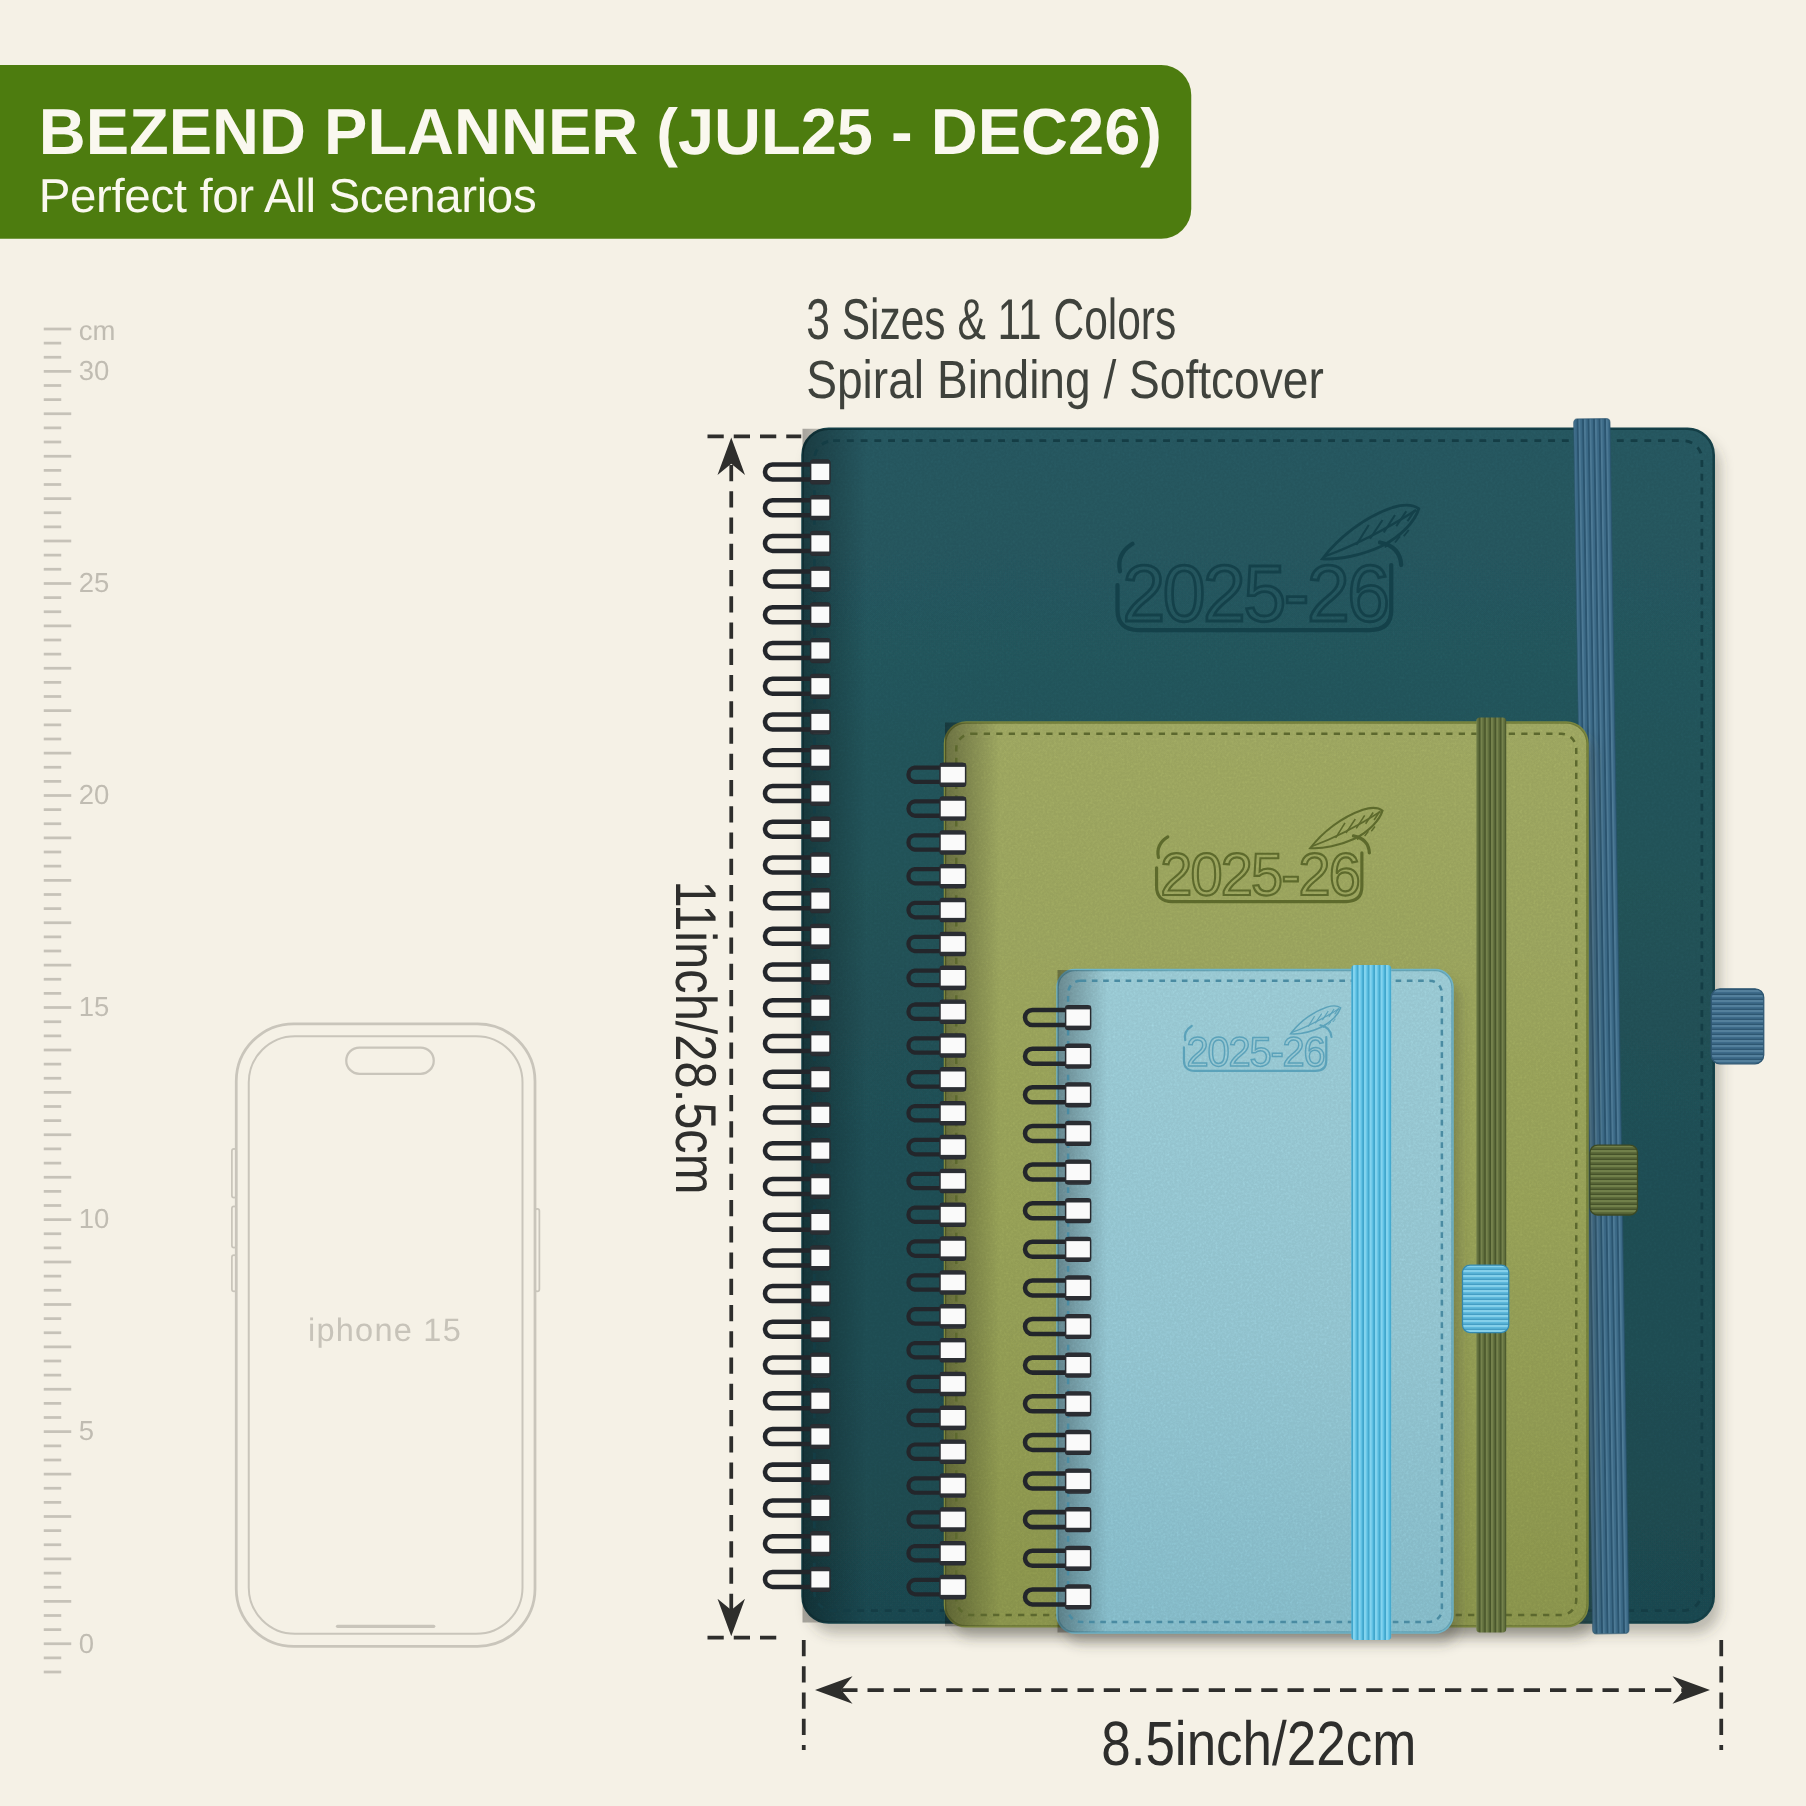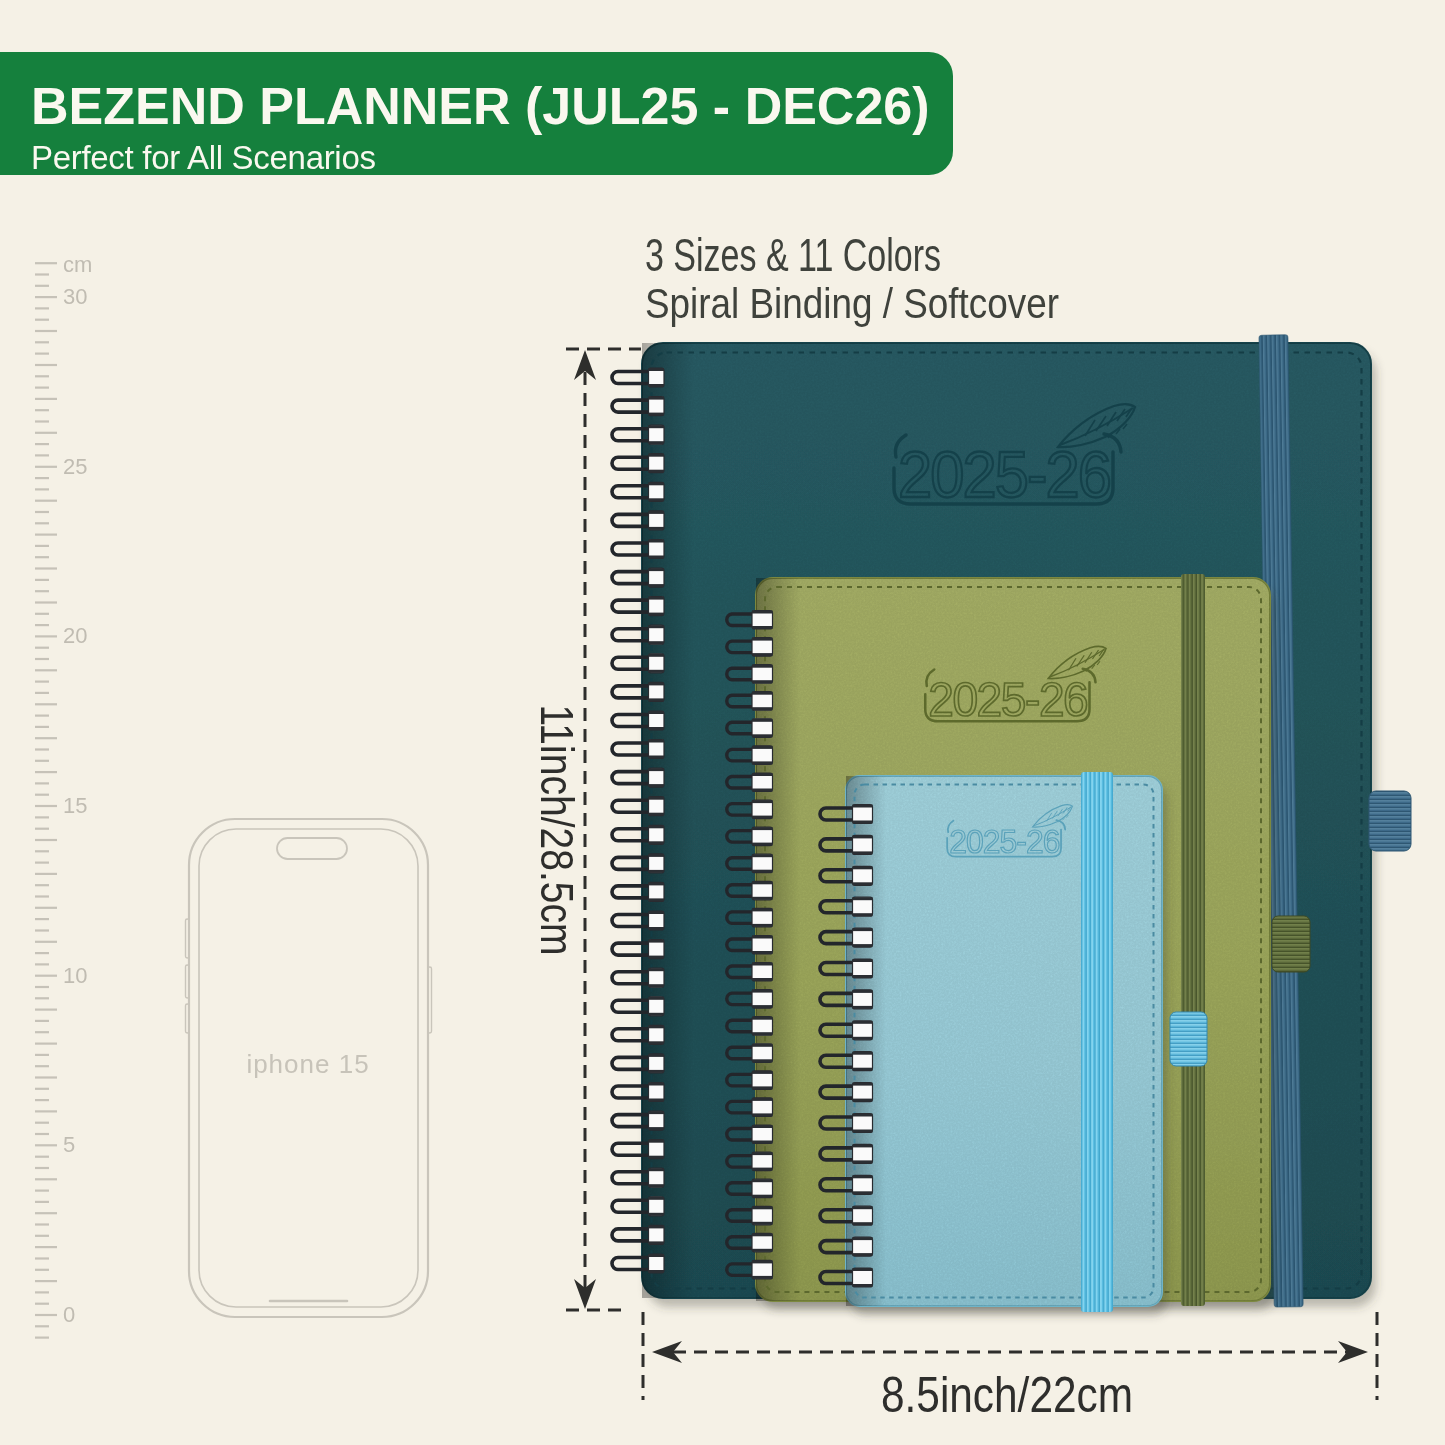--- a/index.html
+++ b/index.html
@@ -1,22 +1,22 @@
 <!DOCTYPE html>
 <html><head>
 <meta charset="utf-8">
 <style>
 html,body { margin:0; padding:0; }
 body { width:1445px; height:1445px; background:#f5f1e6; position:relative; overflow:hidden;
        font-family:"Liberation Sans", sans-serif; }
-.banner { position:absolute; left:0; top:52px; width:953px; height:123px; background:#15803d;
+.banner { position:absolute; left:0; top:52px; width:953px; height:139px; background:#4d7c0f;
           border-radius:0 24px 24px 0; color:#faf8ef; }
 .banner h1 { margin:0; position:absolute; left:31px; top:54px; font-size:52px; letter-spacing:0px;
              font-weight:bold; white-space:nowrap; transform:translateY(-50%); }
-.banner p { margin:0; position:absolute; left:31px; top:106px; font-size:33px; letter-spacing:-0.3px; transform:translateY(-50%); }
+.banner p { margin:0; position:absolute; left:31px; top:106px; font-size:38px; letter-spacing:-0.3px; transform:translateY(-50%); }
 </style>
 </head>
 <body>
 
 <div class="banner">
 
 <h1>BEZEND PLANNER (JUL25 - DEC26)</h1>
 
 <p>Perfect for All Scenarios</p>
 </div>

